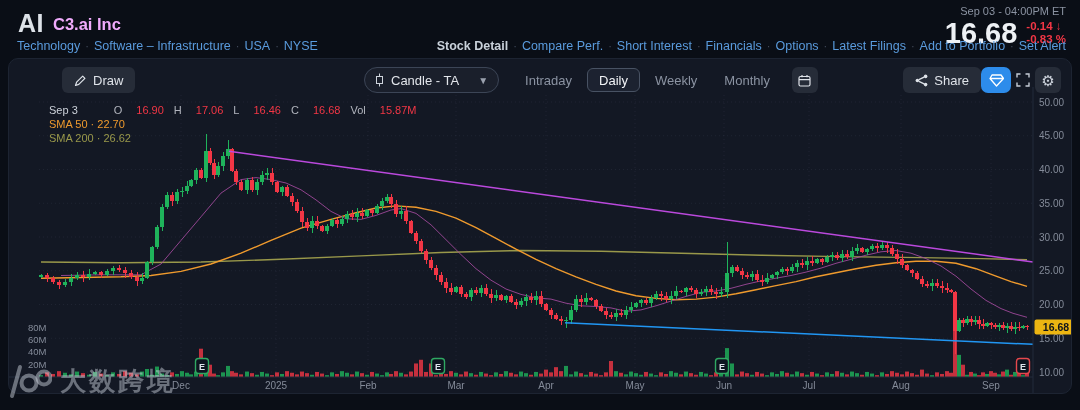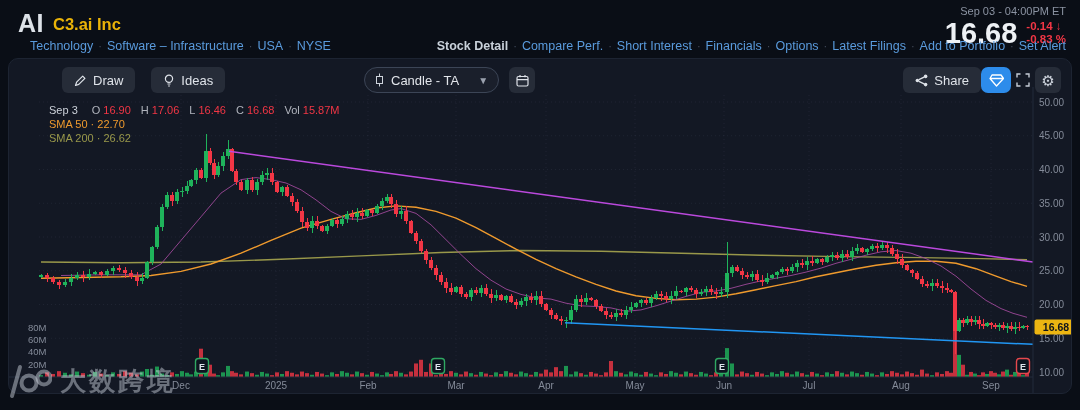--- a/index.html
+++ b/index.html
@@ -5,22 +5,22 @@
   * { box-sizing: border-box; margin: 0; padding: 0; }
   html,body { width:1080px; height:410px; }
   body {
     background:#0a0e16;
     font-family:"Liberation Sans", sans-serif;
     position:relative; overflow:hidden;
     -webkit-font-smoothing:antialiased;
   }
   
   .ticker { position:absolute; left:18px; top:9px; font-size:25px; font-weight:700; color:#dde2e8; letter-spacing:.5px; }
-  .company { position:absolute; left:53px; top:15px; font-size:16.5px; font-weight:700; color:#eab308; }
-  .breadcrumb { position:absolute; left:30px; top:39px; font-size:12.5px; color:#5a9bdd; white-space:nowrap; }
+  .company { position:absolute; left:53px; top:15px; font-size:16.5px; font-weight:700; color:#f0abfc; }
+  .breadcrumb { position:absolute; left:17px; top:39px; font-size:12.5px; color:#5a9bdd; white-space:nowrap; }
   .breadcrumb .lnk { color:#5a9bdd; cursor:pointer; }
   .dot-sep { color:#434c5c; margin:0 5px; font-size:11px; }
   .hdr-right { position:absolute; right:14px; top:5px; text-align:right; }
   .stamp { font-size:11px; color:#8b93a2; margin-bottom:1px; }
   .price-row { display:flex; justify-content:flex-end; align-items:center; gap:9px; }
   .big-price { font-size:29px; font-weight:700; color:#eef1f5; line-height:30px; }
   .chg { text-align:left; font-size:11.5px; font-weight:700; color:#f23645; line-height:13px; }
   .nav-links { position:absolute; right:14px; top:39px; font-size:12.5px; white-space:nowrap; }
   .nav-link { color:#5a9bdd; cursor:pointer; }
   .nav-link.active { color:#c9d1da; font-weight:700; }
@@ -46,23 +46,23 @@
   .tab.active { color:#f2f4f7; background:#1c2230; border-color:#485263; }
   .icon-btn { width:26px; height:26px; display:flex; align-items:center; justify-content:center;
               background:#262c38; border-radius:6px; cursor:pointer; }
   .icon-plain { width:24px; height:24px; display:flex; align-items:center; justify-content:center; cursor:pointer; }
   .gem-btn { width:30px; height:26px; display:flex; align-items:center; justify-content:center;
              background:#2d8ceb; border-radius:7px; cursor:pointer; }
   .gear-glyph { font-size:15px; color:#ced4dd; line-height:1; }
   
   .legend { position:absolute; left:40px; top:44px; z-index:2; font-size:11px; line-height:14px; pointer-events:none; }
   .lrow { white-space:nowrap; }
-  .ldate { color:#ccd1d9; margin-right:4px; }
+  .ldate { color:#ccd1d9; margin-right:26px; }
   .lk { color:#b2b5be; margin-left:10px; }
-  .lv { color:#f23645; margin-left:3px; }
+  .lv { color:#f23645; margin-left:14px; }
   
   .watermark { position:absolute; left:6px; top:362px; z-index:10; display:flex; align-items:center; gap:8px;
                pointer-events:none;text-align:right; }
   .wm-text { font-size:26px; font-weight:700; color:rgba(205,212,222,0.48); letter-spacing:3px; }
 </style>
 </head>
 <body>
 
 <div class="ticker">AI</div>
 <div class="company">C3.ai Inc</div>
@@ -766,38 +766,37 @@
     </svg>
 
   <div class="toolbar">
     <div class="tb-group tb-left">
       <div class="btn">
         <svg width="13" height="13" viewBox="0 0 13 13">
           <path d="M1.5 11.5 l1.1-3.3 6.1-6.1 2.2 2.2-6.1 6.1z" fill="none" stroke="#dfe3e9" stroke-width="1.2" stroke-linejoin="round"></path>
         </svg>
         <span>Draw</span>
       </div>
-      <div class="btn">
-        <svg width="12" height="13" viewBox="0 0 12 13">
-          <circle cx="6" cy="4.8" r="3.6" fill="none" stroke="#dfe3e9" stroke-width="1.2"></circle>
-          <path d="M4.5 10 h3 M5.1 12 h1.8" stroke="#dfe3e9" stroke-width="1.2" fill="none"></path>
-        </svg>
-        <span>Ideas</span>
-      </div>
     </div>
 
     <div class="tb-group tb-center">
       <div class="dropdown">
         <svg width="9" height="14" viewBox="0 0 9 14">
           <line x1="4.5" y1="0.5" x2="4.5" y2="13.5" stroke="#cfd4dc"></line>
           <rect x="1.5" y="3.5" width="6" height="7" fill="#1a1f2b" stroke="#cfd4dc"></rect>
         </svg>
         <span>Candle - TA</span>
         <span class="caret">▼</span>
       </div>
+      <div class="tabs" id="period-tabs">
+          <div class="tab">Intraday</div>
+          <div class="tab active">Daily</div>
+          <div class="tab">Weekly</div>
+          <div class="tab">Monthly</div>
+        </div>
       <div class="icon-btn" style="margin-left:10px">
         <svg width="13" height="13" viewBox="0 0 13 13">
           <rect x="1" y="2.5" width="11" height="9.5" rx="1.5" fill="none" stroke="#dfe3e9" stroke-width="1.2"></rect>
           <line x1="1" y1="5.6" x2="12" y2="5.6" stroke="#dfe3e9" stroke-width="1.1"></line>
           <line x1="4" y1="1" x2="4" y2="3.2" stroke="#dfe3e9" stroke-width="1.2"></line>
           <line x1="9" y1="1" x2="9" y2="3.2" stroke="#dfe3e9" stroke-width="1.2"></line>
         </svg>
       </div>
     </div>
 

